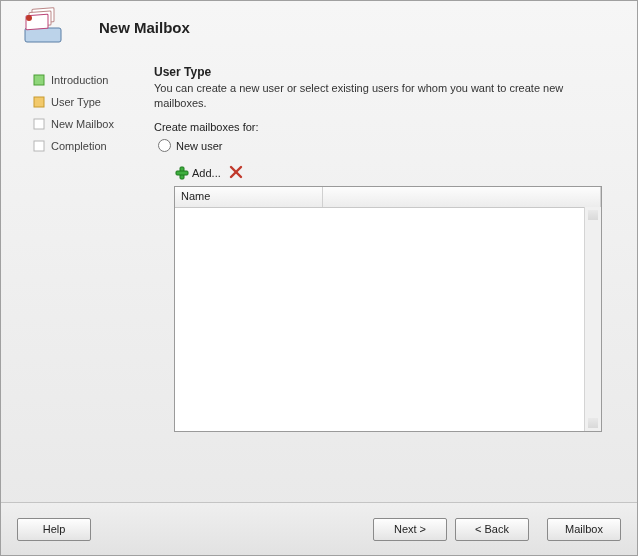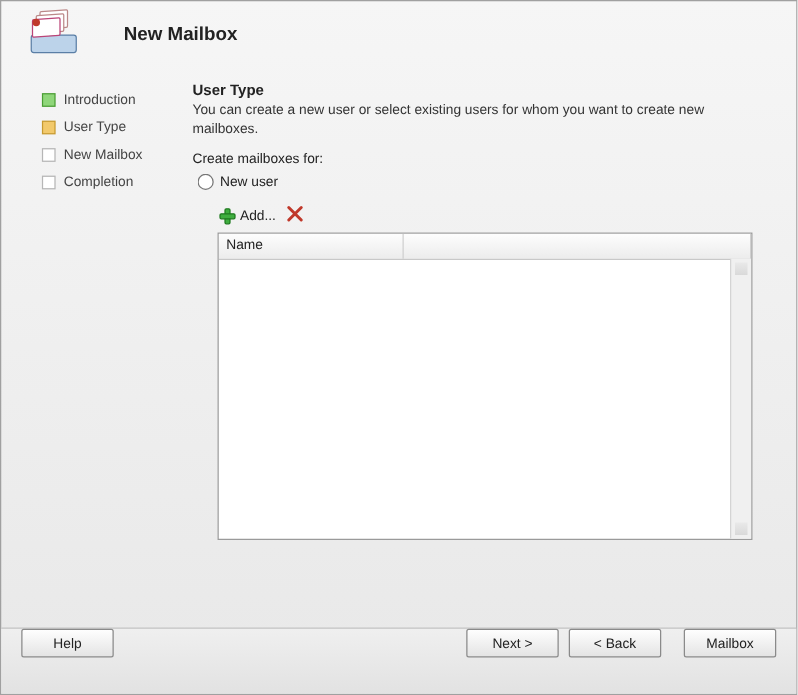--- a/index.html
+++ b/index.html
@@ -151,21 +151,21 @@
   .scrollbar::after{ bottom:3px; background:linear-gradient(to bottom,#e9e9e9,#d9d9d9); }
 
   
   .footer {
     position:absolute;
     left:0; right:0; bottom:0;
     height: 52px;
     border-top: 1px solid #c4c4c4;
     background: linear-gradient(to bottom, #efefef, #e2e2e2);
     display:flex;
-    align-items:flex-start;
+    align-items:center;
     padding: 0 16px;
   }
   .btn {
     height: 23px;
     min-width: 74px;
     border: 1px solid #8a8a8a;
     background: linear-gradient(to bottom, #fefefe, #e4e4e4);
     font: inherit;
     color:#222;
     border-radius: 2px;

